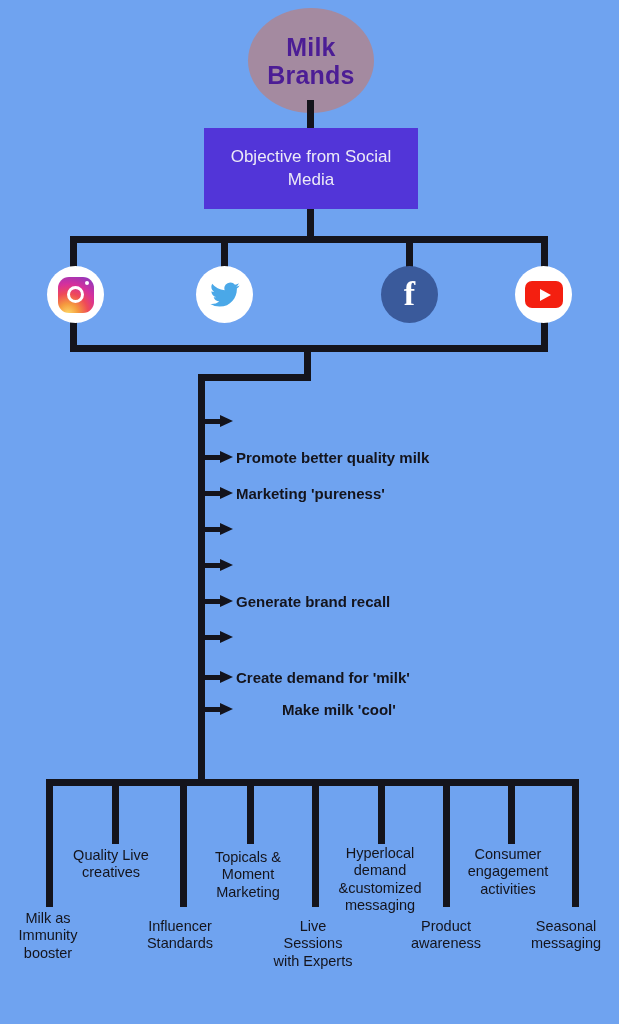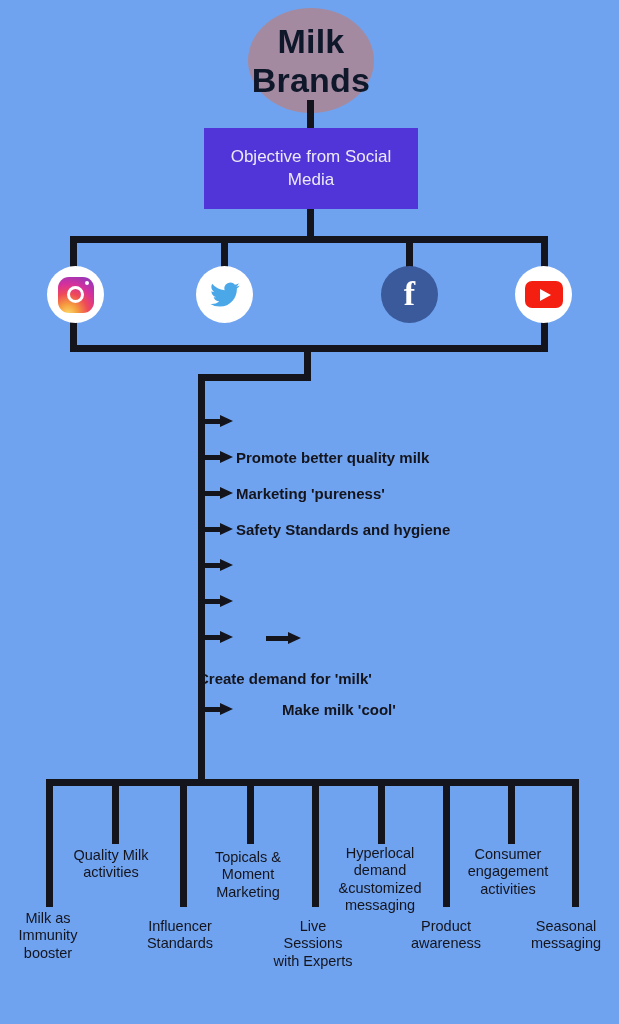--- a/index.html
+++ b/index.html
@@ -14,21 +14,21 @@
 
   
   .root-node{
     position:absolute;left:248px;top:8px;width:126px;height:105px;
     border-radius:50%;
     background:#a48aa0;
     display:flex;align-items:center;justify-content:center;
     text-align:center;
   }
   .root-node .root-label{
-    color:#0f172a;font-size:34px;font-weight:bold;line-height:1.12;
+    color:#4c1d95;font-size:25px;font-weight:bold;line-height:1.12;
     letter-spacing:.2px;
   }
 
   
   .objective-box{
     position:absolute;left:204px;top:128px;width:214px;height:81px;
     background:#5235d8;
     display:flex;align-items:center;justify-content:flex-end;text-align:center;
   }
   .objective-box .objective-label{
@@ -167,41 +167,41 @@
           <span class="shaft"></span>
           <span class="head"></span>
         </span>
         <span class="bullet-text">Marketing 'pureness'</span>
       </div>
       <div class="bullet-row" style="top: 518px;">
         <span class="bullet-arrow">
           <span class="shaft"></span>
           <span class="head"></span>
         </span>
-        <span class="bullet-text">Safety Standards and hygiene</span>
       </div>
       <div class="bullet-row" style="top: 554px;">
         <span class="bullet-arrow">
           <span class="shaft"></span>
           <span class="head"></span>
         </span>
       </div>
       <div class="bullet-row" style="top: 590px;">
         <span class="bullet-arrow">
           <span class="shaft"></span>
           <span class="head"></span>
         </span>
+        <span class="bullet-text">Generate brand recall</span>
       </div>
       <div class="bullet-row" style="top: 626px;">
         <span class="bullet-arrow">
           <span class="shaft"></span>
           <span class="head"></span>
         </span>
       </div>
-      <div class="bullet-row" style="top: 632px; flex-direction: column;">
+      <div class="bullet-row" style="top: 666px;">
         <span class="bullet-arrow">
           <span class="shaft"></span>
           <span class="head"></span>
         </span>
         <span class="bullet-text">Create demand for 'milk'</span>
       </div>
       <div class="bullet-row" style="top: 698px; gap: 46px;">
         <span class="bullet-arrow">
           <span class="shaft"></span>
           <span class="head"></span>
@@ -209,21 +209,21 @@
         <span class="bullet-text">Make milk 'cool'</span>
       </div>
     </div>
 
   <div class="bar" style="left:46px;top:779px;width:533px;height:7px;"></div>
 
   <div id="leaves">
       <div class="bar" style="left: 46px; top: 779px; width: 7px; height: 128px;"></div>
       <div class="leaf-label" style="left: 0px; top: 910px; width: 96px; text-align: center;">Milk as Immunity booster</div>
       <div class="bar" style="left: 112px; top: 779px; width: 7px; height: 65px;"></div>
-      <div class="leaf-label" style="left: 64px; top: 847px; width: 94px;">Quality Milk activities</div>
+      <div class="leaf-label" style="left: 64px; top: 847px; width: 94px;">Quality Live creatives</div>
       <div class="bar" style="left: 180px; top: 779px; width: 7px; height: 128px;"></div>
       <div class="leaf-label" style="left: 132px; top: 918px; width: 96px;">Influencer Standards</div>
       <div class="bar" style="left: 247px; top: 779px; width: 7px; height: 65px;"></div>
       <div class="leaf-label" style="left: 198px; top: 849px; width: 100px;">Topicals &amp; Moment Marketing</div>
       <div class="bar" style="left: 312px; top: 779px; width: 7px; height: 128px;"></div>
       <div class="leaf-label" style="left: 272px; top: 918px; width: 82px;">Live Sessions with Experts</div>
       <div class="bar" style="left: 378px; top: 779px; width: 7px; height: 65px;"></div>
       <div class="leaf-label" style="left: 326px; top: 845px; width: 108px;">Hyperlocal demand &amp;customized messaging</div>
       <div class="bar" style="left: 443px; top: 779px; width: 7px; height: 128px;"></div>
       <div class="leaf-label" style="left: 398px; top: 918px; width: 96px;">Product awareness</div>

